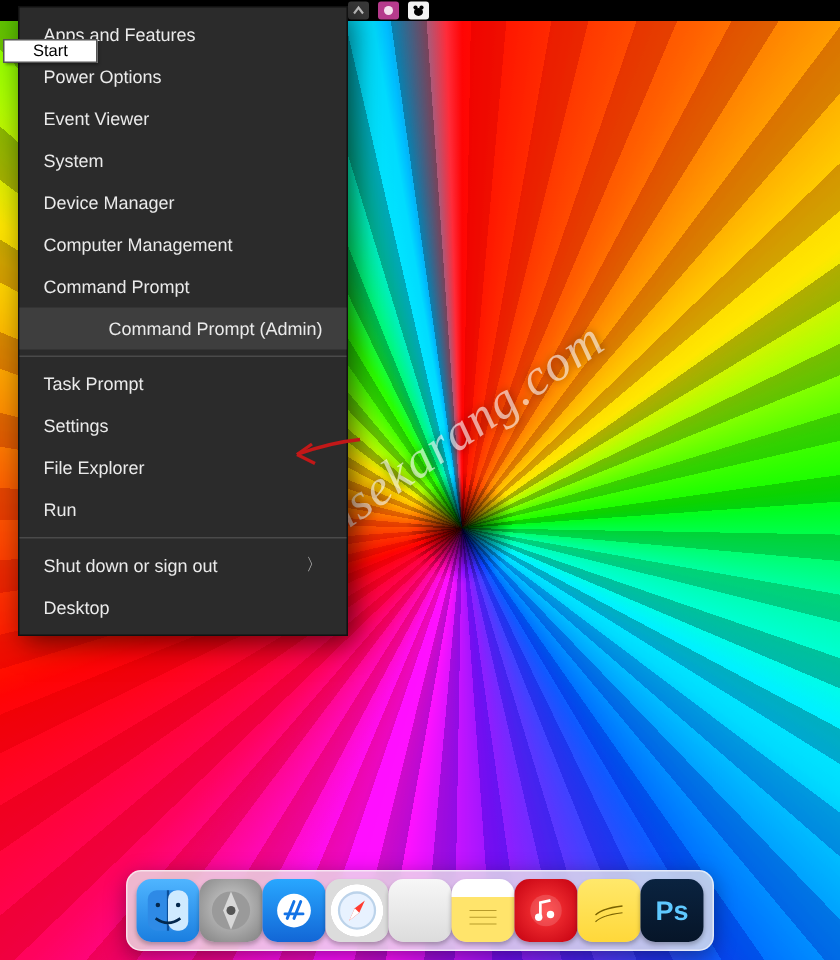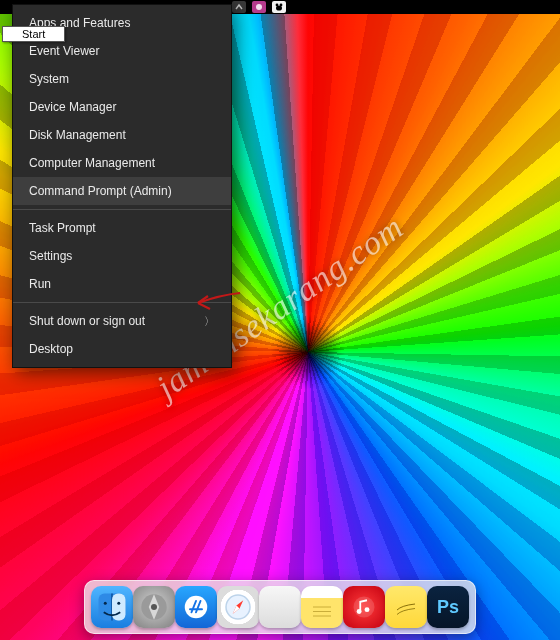--- a/index.html
+++ b/index.html
@@ -62,21 +62,21 @@
     position: absolute; top: 4px; left: 12px;
     width: 220px; background: #2b2b2b; color: #eaeaea;
     border: 1px solid #111; box-shadow: 4px 4px 18px rgba(0,0,0,.6);
     padding: 4px 0; z-index: 10;
   }
   .mi {
     display: flex; align-items: center; justify-content: space-between;
     font-size: 12px; line-height: 1; padding: 8px 16px; cursor: default;
     white-space: nowrap;
   }
-  .mi.highlight { background: #3e3e3e; }
+  .mi.highlight { background: #3e3e3e; justify-content: flex-end; }
   .mi .chev { font-size: 11px; color:#bbb; }
   .sep { height: 1px; background: #4a4a4a; margin: 4px 0; }
 
   
   .arrow {
     position: absolute; left: 190px; top: 289px; z-index: 15;
     pointer-events:none;
   }
   .arrow svg { overflow: visible; }
 
@@ -135,43 +135,49 @@
   </div>
 </div>
 
 <div class="start-tip">Start</div>
 
 <div class="winx">
   <div class="mi">
       <span>Apps and Features</span>
     </div>
   <div class="mi">
+      <span>Power Options</span>
+    </div>
+  <div class="mi">
       <span>Event Viewer</span>
     </div>
   <div class="mi">
       <span>System</span>
     </div>
   <div class="mi">
       <span>Device Manager</span>
     </div>
   <div class="mi">
-      <span>Disk Management</span>
-    </div>
-  <div class="mi">
       <span>Computer Management</span>
+    </div>
+  <div class="mi">
+      <span>Command Prompt</span>
     </div>
   <div class="mi highlight">
       <span>Command Prompt (Admin)</span>
     </div>
   <div class="sep"></div>
   <div class="mi">
       <span>Task Prompt</span>
     </div>
   <div class="mi">
       <span>Settings</span>
+    </div>
+  <div class="mi">
+      <span>File Explorer</span>
     </div>
   <div class="mi">
       <span>Run</span>
     </div>
   <div class="sep"></div>
   <div class="mi">
     <span>Shut down or sign out</span>
     <span class="chev">〉</span>
   </div>
   <div class="mi">

